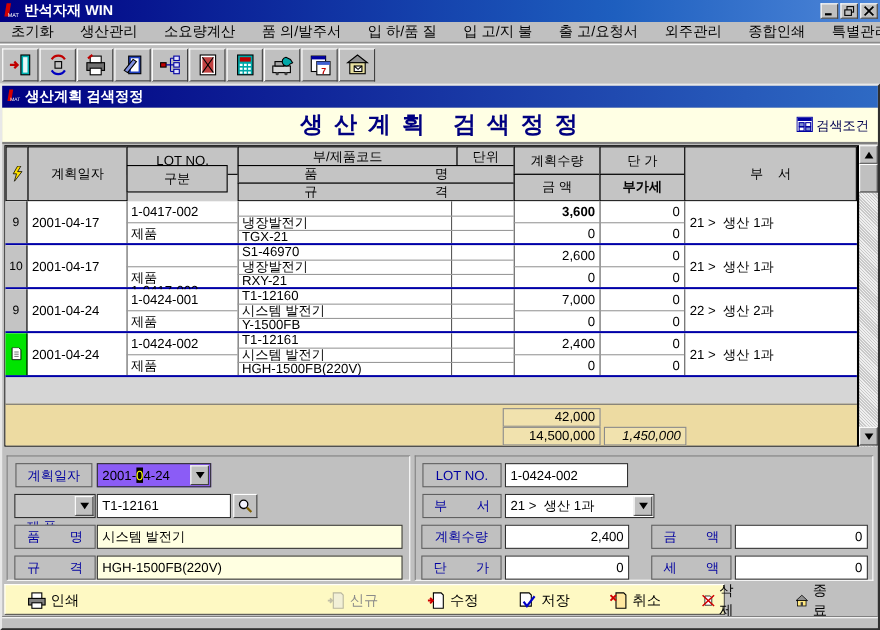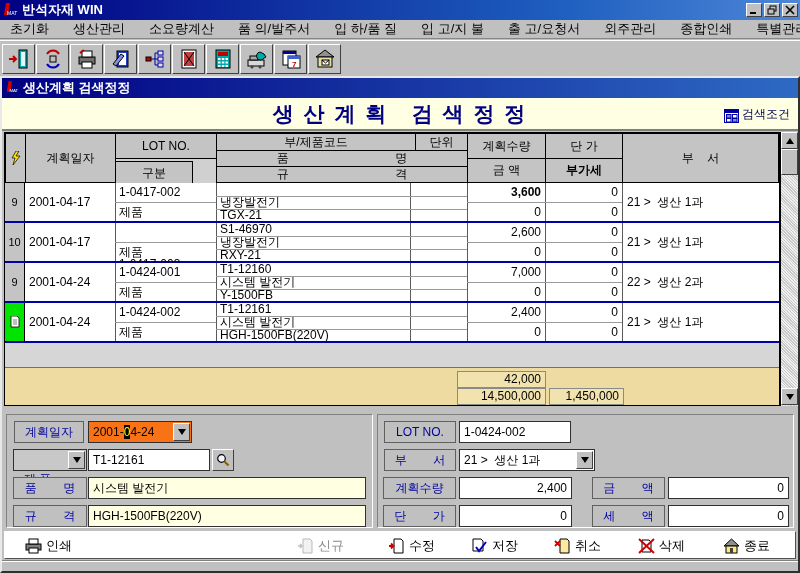--- a/index.html
+++ b/index.html
@@ -36,21 +36,21 @@
     border:2px solid; border-color:#E8E8E8 #303030 #303030 #E8E8E8; }
   #child-titlebar { left:2px; top:78px; width:796px; height:20px;
     background:linear-gradient(90deg,#000082 0%,#2E6AC4 100%);
     display:flex; align-items:center; padding:0 3px; }
   #child-titlebar .title { color:#fff; font-weight:bold; font-size:13px; margin-left:4px; }
 
   #headband { left:2px; top:98px; width:796px; height:33px; background:#FFFFE4;
     border-bottom:2px solid #808080; }
   #page-title { width:100%; text-align:center; line-height:31px; font-size:21px; font-weight:bold;
     color:#000080; letter-spacing:2px; white-space:pre; }
-  #searchcond { position:absolute; right:8px; top:8px; display:flex; align-items:flex-end; gap:3px;
+  #searchcond { position:absolute; right:8px; top:8px; display:flex; align-items:flex-start; gap:3px;
     color:#000050; font-size:12px; }
 
   
   #grid { left:4px; top:132px; width:776px; height:274px; background:#D0D0D0; border:1px solid #000; }
   .hcell { position:absolute; background:#C4C4C4; border:1px solid #000;
     display:flex; align-items:center; justify-content:center; font-size:12px; white-space:pre; }
   .grow { position:absolute; left:0; width:774px; height:40px; background:#fff; border-bottom:2px solid #0000A8; }
   .ri { position:absolute; left:0; top:0; width:20px; height:38px; background:#C4C4C4;
     border-right:1px solid #000; display:flex; align-items:center; justify-content:center; font-size:11px; }
   .ri.sel { background:#00E400; }
@@ -77,28 +77,28 @@
   
   .group { position:absolute; border:1px solid; border-color:#808080 #FFFFFF #FFFFFF #808080; }
   .lbl { position:absolute; background:#C0C0C0; border:1px solid #606060;
     color:#0000A0; display:flex; align-items:center; justify-content:center; font-size:12px; white-space:pre; }
   .fld { position:absolute; background:#fff; border:1px solid #303030; font-size:12px;
     display:flex; align-items:center; padding:0 4px; white-space:pre; }
   .fld.cream { background:#FFFFE1; }
   .fld.right { justify-content:flex-end; }
   .combo-arrow { position:absolute; right:1px; top:1px; bottom:1px; width:17px; background:#C0C0C0;
     border:1px solid; border-color:#fff #404040 #404040 #fff; display:flex; align-items:center; justify-content:center; }
-  #date-combo { background:#f97316; }
+  #date-combo { background:#8b5cf6; }
   #date-combo .cursor { background:#000; color:#FFFF00; }
   #itemtype-combo { background:#C8C8C8; color:#0000A0; justify-content:flex-start; }
   #search-btn { position:absolute; background:#C0C0C0; border:1px solid; border-color:#fff #404040 #404040 #fff;
     display:flex; align-items:center; justify-content:center; }
 
   
-  #btnbar { left:4px; top:531px; width:792px; height:28px; background:#ffffff;
+  #btnbar { left:4px; top:531px; width:655px; height:28px; background:#fef9c3;
     border:1px solid; border-color:#FFFFFF #505050 #505050 #FFFFFF; }
   .bbtn { position:absolute; top:4px; height:19px; display:flex; align-items:center; gap:4px;
     font-size:13px; cursor:default; }
   .bbtn.disabled { color:#8A8A8A; }
   .bbtn.disabled svg { filter:grayscale(1) opacity(.55); }
   #statusbar { left:2px; top:560px; width:796px; height:11px; background:#C0C0C0; border-top:1px solid #808080; box-shadow:inset 0 1px 0 #fff; }
 </style>
 </head>
 <body>
 
@@ -266,21 +266,21 @@
 
   <div class="abs" id="grid">
 
     <div class="hcell" style="left:0;top:0;width:21px;height:50px;">
       <svg width="11" height="14" viewBox="0 0 11 14">
           <polygon points="6,0 2,7 5,7 3,14 10,5 6,5 9,0" fill="#FFE000" stroke="#000" stroke-width="0.7"></polygon>
         </svg>
     </div>
     <div class="hcell" style="left:20px;top:0;width:91px;height:50px;">계획일자</div>
     <div class="hcell" style="left:110px;top:0;width:102px;height:26px;">LOT NO.</div>
-    <div class="hcell" style="left:110px;top:28px;width:78px;height:25px;">구분</div>
+    <div class="hcell" style="left:110px;top:17px;width:92px;height:25px;">구분</div>
     <div class="hcell" style="left:211px;top:0;width:200px;height:18px;">부/제품코드</div>
     <div class="hcell" style="left:410px;top:0;width:53px;height:18px;">단위</div>
     <div class="hcell" style="left:211px;top:17px;width:252px;height:17px;">품                                명</div>
     <div class="hcell" style="left:211px;top:33px;width:252px;height:17px;">규                                격</div>
     <div class="hcell" style="left:462px;top:0;width:79px;height:26px;">계획수량</div>
     <div class="hcell" style="left:462px;top:25px;width:79px;height:25px;">금 액</div>
     <div class="hcell" style="left:540px;top:0;width:78px;height:26px;">단 가</div>
     <div class="hcell" style="left:540px;top:25px;width:78px;height:25px;font-weight:bold;">부가세</div>
     <div class="hcell" style="left:617px;top:0;width:157px;height:50px;">부    서</div>
 
@@ -386,21 +386,21 @@
         <div class="hline" style="left:211px;top:13px;width:251px;"></div>
         <div class="hline" style="left:211px;top:26px;width:251px;"></div>
         <div class="hline" style="left:462px;top:19px;width:155px;"></div>
     </div>
 
     <div id="deadzone"></div>
 
     <div id="totalrow">
       <div class="tbox tval" style="left:452px;top:3px;width:89px;height:17px;">42,000</div>
       <div class="tbox tval" style="left:452px;top:20px;width:89px;height:17px;">14,500,000</div>
-      <div class="tbox tval" style="left:544px;top:20px;width:75px;height:17px;">1,450,000</div>
+      <div class="tbox tval" style="left:544px;top:20px;width:75px;height:17px;font-style:italic;">1,450,000</div>
     </div>
   </div>
 
   <div class="abs" id="vscroll">
     <div class="sbtn" style="top:0;">
         <span class="tri-up"></span>
       </div>
     <div id="sthumb"></div>
     <div class="sbtn" style="top:256px;">
         <span class="tri-dn"></span>

